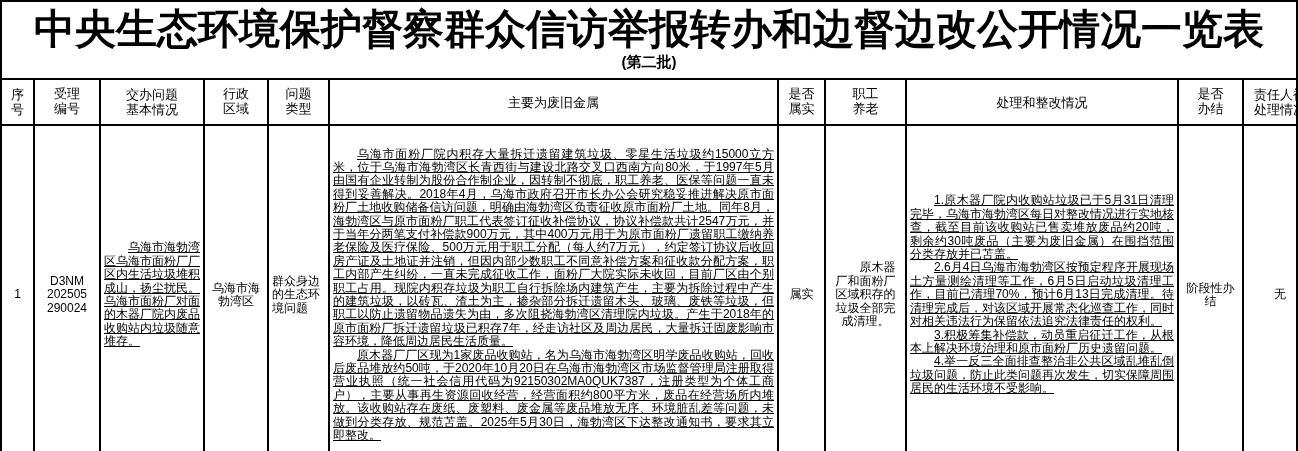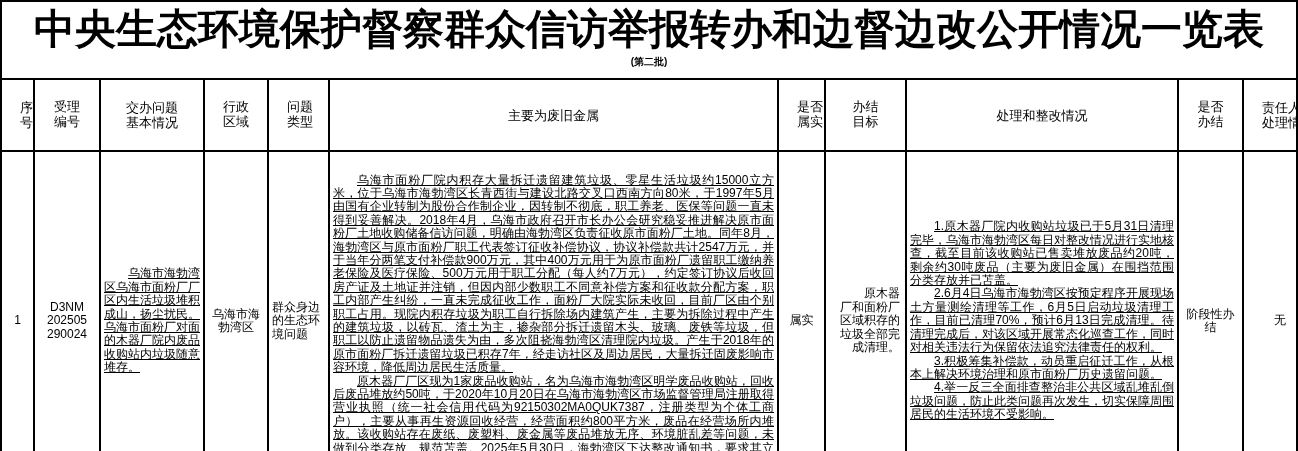--- a/index.html
+++ b/index.html
@@ -15,43 +15,43 @@
     overflow:hidden;background:#fff;
   }
   .title-block{height:76px;text-align:center;overflow:hidden;border-radius:20px;}
   .page-title{
     margin:2px 0 0 0;
     font-size:41px;line-height:50px;font-weight:bold;
     letter-spacing:0px;white-space:nowrap;
   }
   .page-subtitle{
     margin:1px 0 0 0;
-    font-size:10px;font-weight:bold;line-height:14px;
+    font-size:15px;font-weight:bold;line-height:14px;
   }
   table.grid{
     width:1298px;table-layout:fixed;border-collapse:collapse;
     margin-left:-2px;
   }
   table.grid th, table.grid td{
     border:2px solid #000;
     padding:2px 3px;
     vertical-align:middle;
     font-size:12px;line-height:13.4px;
     overflow:hidden;
   }
   table.grid th{
     height:34px;font-weight:normal;font-size:13px;line-height:15px;
-    text-align:center;padding:18px;
+    text-align:center;padding:5px;
   }
   .w2{display:inline-block;width:2em;font-family:Liberation Mono, monospace;}
   .w4{display:inline-block;width:4em;text-align:right;}
   td.ctr{text-align:center;}
   .ln{display:block;text-align:center;}
   p.para{margin:0;text-indent:2em;text-align:justify;text-decoration:underline;}
-  p.para-left{margin:2px;text-indent:2em;text-align:right;}
+  p.para-left{margin:2px;text-indent:2em;text-align:center;}
   td.inv{vertical-align:middle;padding:3px 5px;}
   td.rect{vertical-align:middle;padding:3px 5px;}
   td.prob{vertical-align:middle;text-align:justify;}
   tr.data-row{height:340px;}
 </style>
 </head>
 <body>
 
 <div class="sheet">
 
@@ -76,21 +76,21 @@
     </colgroup>
     <thead>
       <tr>
         <th><span>序号</span></th>
         <th><span class="w2">受理编号</span></th>
         <th><span class="w4">交办问题基本情况</span></th>
         <th><span class="w2">行政区域</span></th>
         <th><span class="w2">问题类型</span></th>
         <th><span>主要为废旧金属</span></th>
         <th><span class="w2">是否属实</span></th>
-        <th><span class="w2">办结目标</span></th>
+        <th><span class="w2">职工养老</span></th>
         <th><span>处理和整改情况</span></th>
         <th><span class="w2">是否办结</span></th>
         <th><span class="w4">责任人被处理情况</span></th>
       </tr>
     </thead>
     <tbody>
       <tr class="data-row">
         <td class="ctr">1</td>
         <td class="ctr">
           <span class="ln">D3NM</span>

